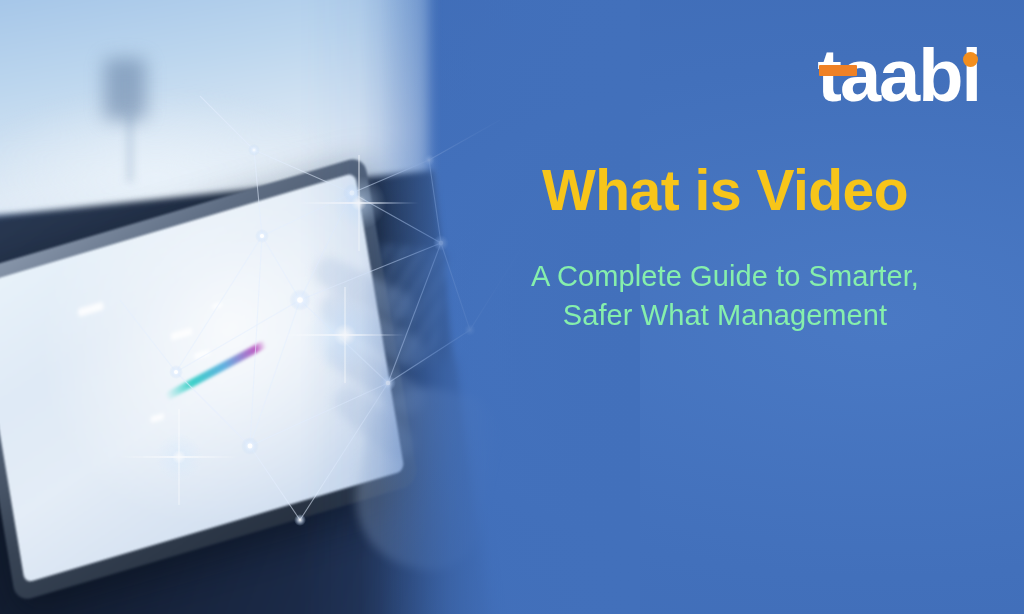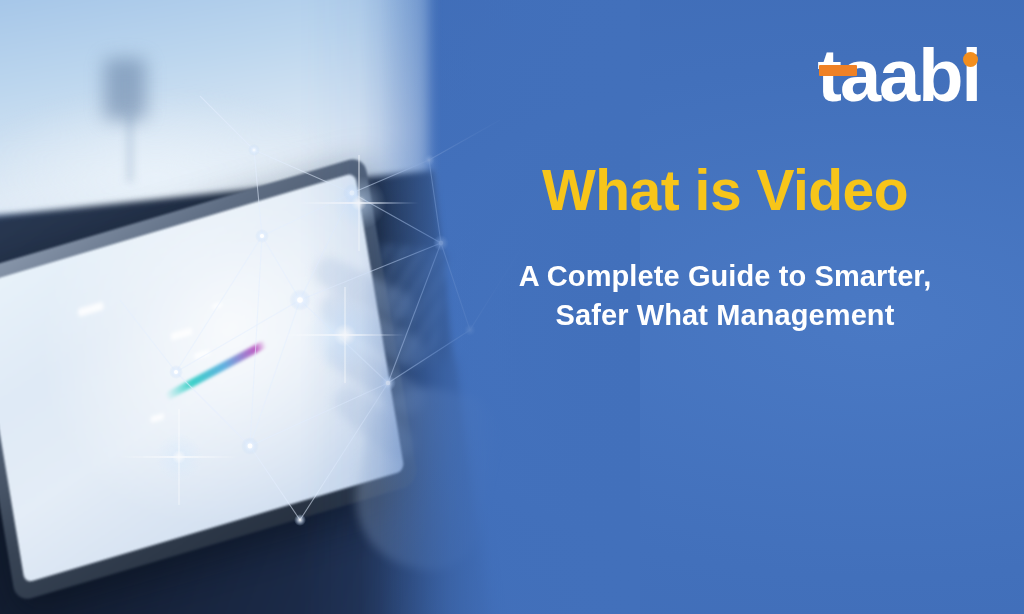--- a/index.html
+++ b/index.html
@@ -235,24 +235,24 @@
   .headline {
     margin: 0;
     color: #f7c51a;
     font-size: 57px;
     line-height: 1.07;
     font-weight: 700;
     letter-spacing: -0.5px;
   }
   .subhead {
     margin: 36px 0 0 0;
-    color: #ffffff;
+    color: #86efac;
     font-size: 29px;
     line-height: 1.35;
-    font-weight: 700;
+    font-weight: 400;
     letter-spacing: 0.1px;
   }
 </style>
 </head>
 <body>
 
 <div id="banner">
 
   <div class="bg-base"></div>
 

